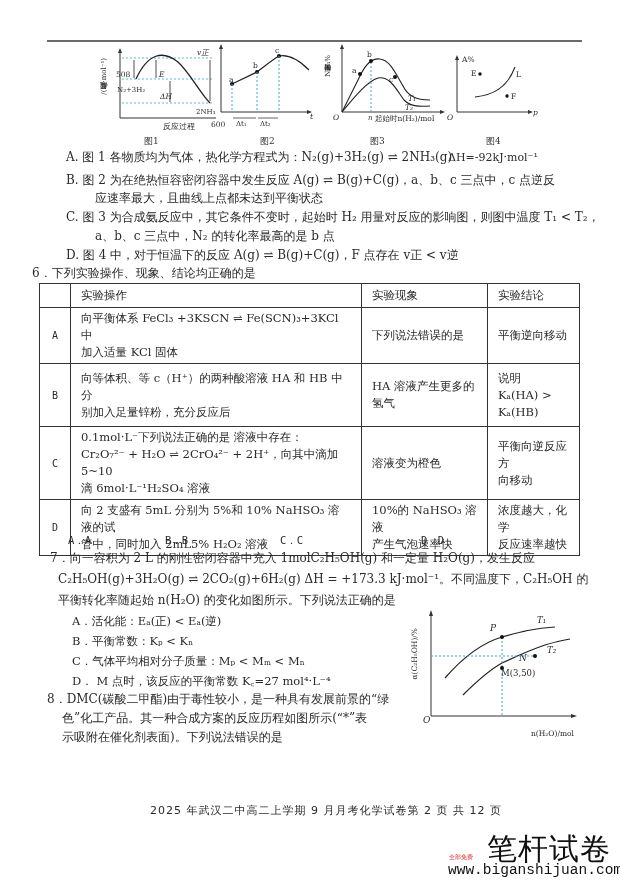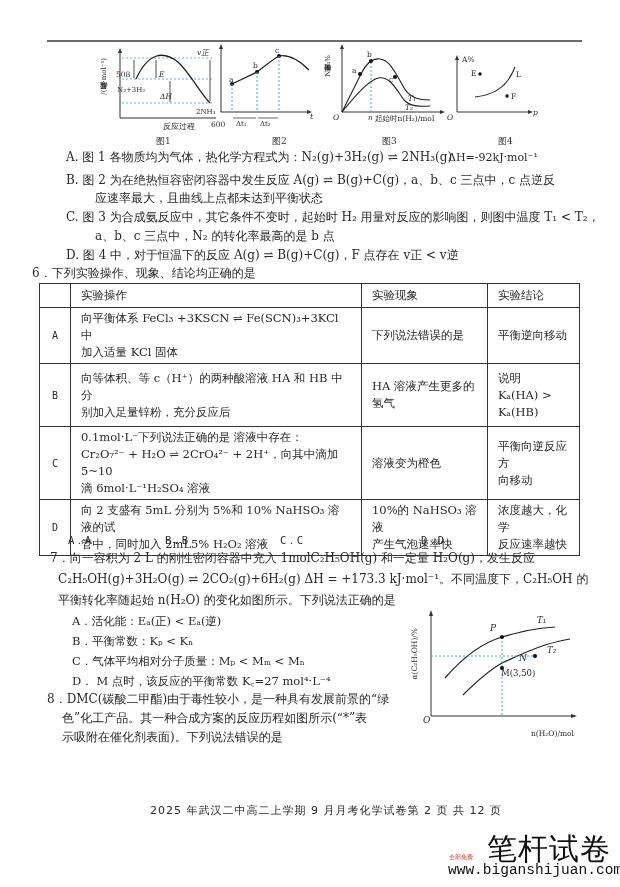--- a/index.html
+++ b/index.html
@@ -1,21 +1,21 @@
 <!DOCTYPE html>
 <html><head>
 <meta charset="utf-8">
 <style>
   html, body { margin:0; padding:0; background:#fff; }
   body { width:620px; height:887px; position:relative; overflow:hidden;
          font-family:"DejaVu Serif","Liberation Serif",serif; color:#2a2a2a; font-size:12px; }
   .abs { position:absolute; }
   .rule { position:absolute; left:47px; top:40px; width:535px; height:2px; background:#6b6b6b; }
   .fig { position:absolute; }
-  .cap { position:absolute; font-size:9px; color:#333;margin-left:12px; }
+  .cap { position:absolute; font-size:9px; color:#333; }
   .line { position:absolute; white-space:nowrap; font-size:12px; line-height:15px; }
   .mono { font-family:"DejaVu Sans Mono","Liberation Mono",monospace; font-size:10.5px; }
   table.exp { position:absolute; left:39px; top:283px; width:541px; border-collapse:collapse; font-size:11.5px; }
   table.exp td { border:1.5px solid #333; padding:2px 10px; vertical-align:middle; line-height:17px; }
   table.exp td.lbl { width:10px; text-align:center; font-family:"DejaVu Sans Mono","Liberation Mono",monospace; font-size:10px; }
   .wm { position:absolute; left:487px; top:829px; font-family:"DejaVu Sans","Liberation Sans",sans-serif; font-size:30px; color:#111; letter-spacing:1px; }
   .wm-url { position:absolute; left:448px; top:862px; font-family:"Liberation Mono","DejaVu Sans Mono",monospace; font-size:14.5px; color:#111; }
   .wm-free { position:absolute; left:449px; top:853px; font-size:6px; color:#d22; font-family:"DejaVu Sans",sans-serif; }
   .footer { position:absolute; left:150px; top:803px; font-size:11px; letter-spacing:1px; white-space:nowrap; font-family:"DejaVu Sans",sans-serif; }
 </style>

